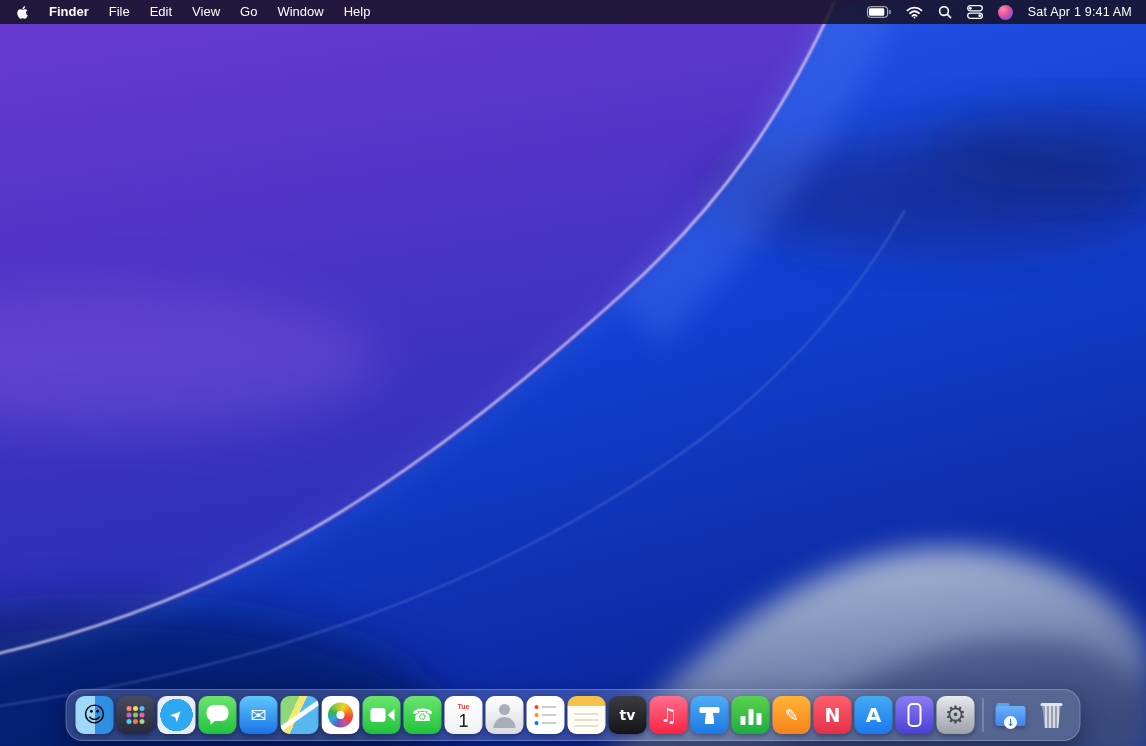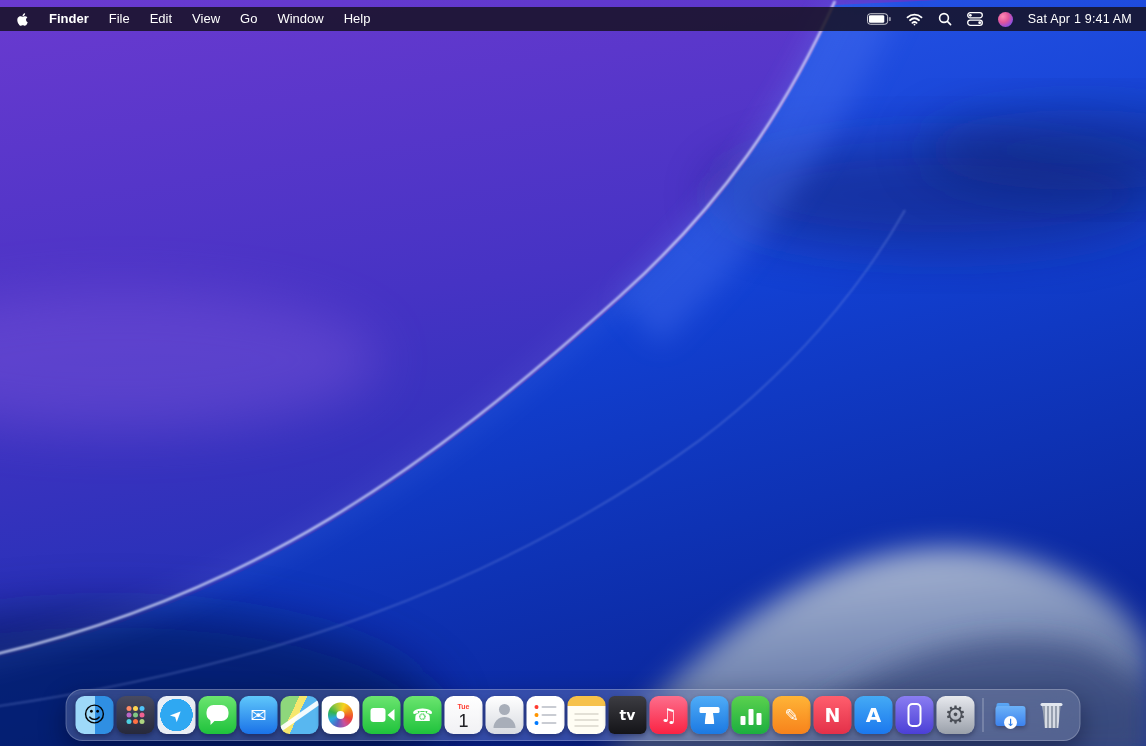--- a/index.html
+++ b/index.html
@@ -2,21 +2,21 @@
 <html><head>
 <meta charset="utf-8">
 <style>
   html,body{margin:0;padding:0;background:#000;}
   .screen{position:relative;width:1146px;height:746px;overflow:hidden;
           font-family:"Liberation Sans",sans-serif;user-select:none;}
   .wallpaper-wrap{position:absolute;inset:0;}
   .wallpaper-wrap svg{display:block;width:100%;height:100%;}
 
   
-  .menubar{position:absolute;top:7px;left:0;right:0;height:24px;z-index:30;
+  .menubar{position:absolute;top:0;left:0;right:0;height:24px;z-index:30;
            background:rgba(22,18,34,0.85);display:flex;align-items:center;
            padding:0 14px;color:#fff;font-size:13px;}
   .menu-left{display:flex;align-items:center;}
   .apple-logo{display:flex;align-items:center;padding:0 10px 0 2px;}
   .menu-item{padding:0 10px;line-height:24px;white-space:nowrap;}
   .menu-item.bold{font-weight:700;}
   .menu-right{margin-left:auto;display:flex;align-items:center;gap:15px;}
   .status-ic{display:flex;align-items:center;}
   .siri-orb{width:15px;height:15px;border-radius:50%;
             background:radial-gradient(circle at 32% 30%,#ff8ab5,#e2569b 40%,#9a4fd8 70%,#3b62e8 100%);}
@@ -230,21 +230,21 @@
       <div class="dock-item">
         <div class="app-icon k-person"></div>
       </div>
       <div class="dock-item">
         <div class="app-icon k-reminders"></div>
       </div>
       <div class="dock-item">
         <div class="app-icon k-notes"></div>
       </div>
       <div class="dock-item">
-        <div class="app-icon k-plain" style="background: linear-gradient(rgb(60, 60, 66), rgb(20, 20, 24)); border-radius: 6px;">
+        <div class="app-icon k-plain" style="background: linear-gradient(rgb(60, 60, 66), rgb(20, 20, 24));">
           <span class="glyph" style="color: rgb(255, 255, 255); font-size: 14px;">tv</span>
         </div>
       </div>
       <div class="dock-item">
         <div class="app-icon k-plain" style="background: linear-gradient(rgb(253, 110, 140), rgb(250, 35, 67));">
           <span class="glyph" style="color: rgb(255, 255, 255); font-size: 19px;">♫</span>
         </div>
       </div>
       <div class="dock-item">
         <div class="app-icon k-keynote" style="background: linear-gradient(rgb(79, 172, 247), rgb(28, 121, 226));"></div>

